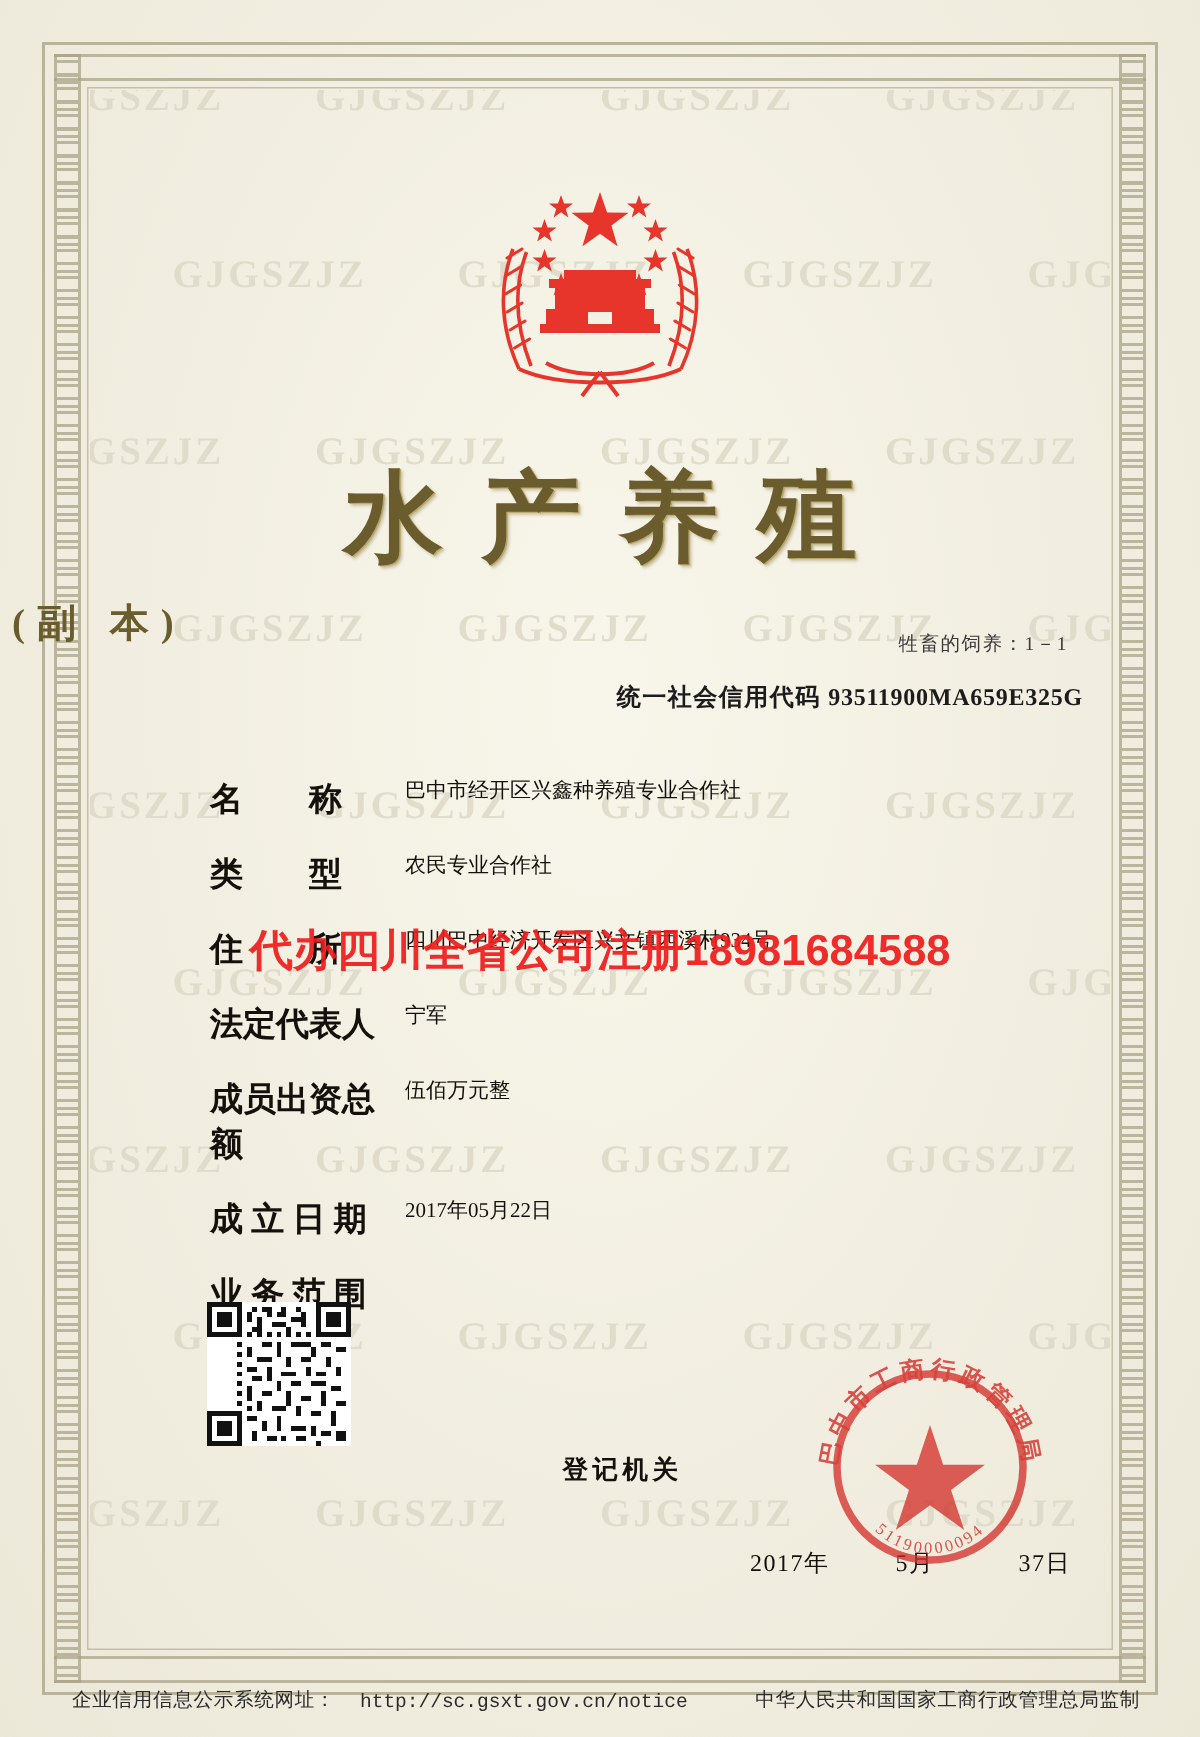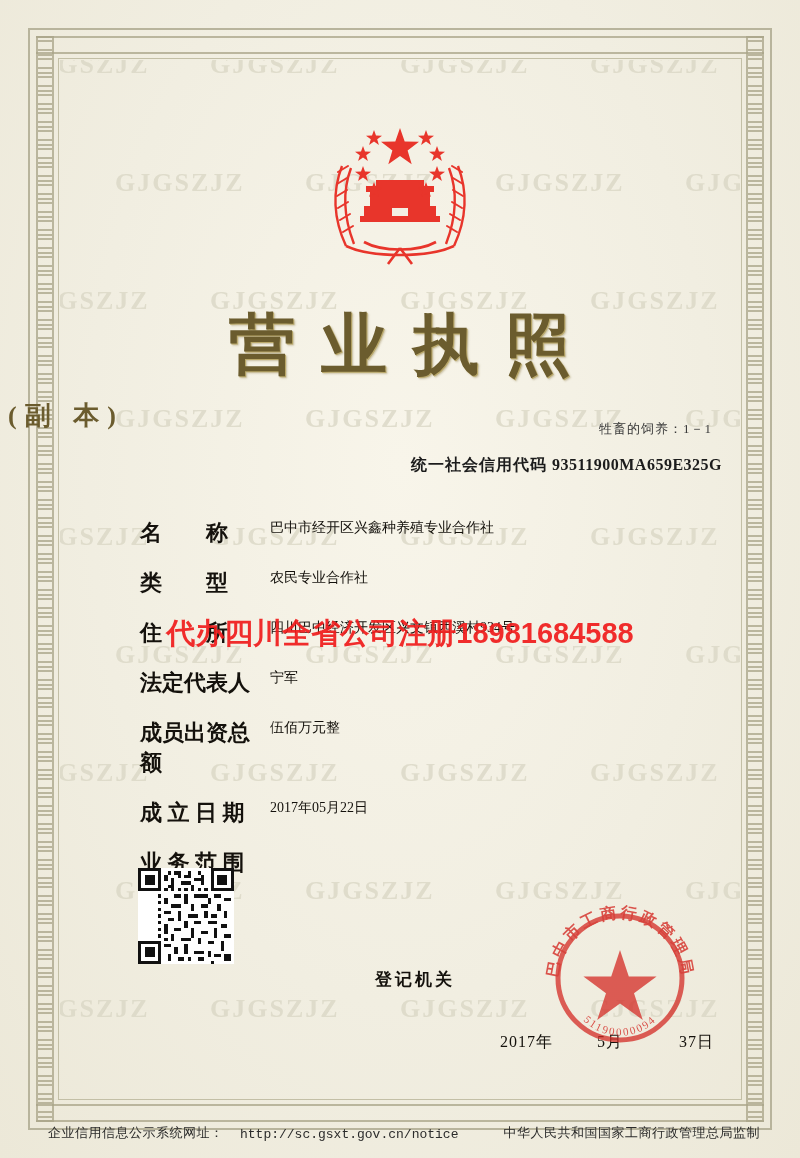--- a/index.html
+++ b/index.html
@@ -376,21 +376,21 @@
         <polygon points="117,58 119,63.6 125,63.7 120.2,67.3 121.9,73 117,69.5 112.1,73 113.8,67.3 109,63.7 115,63.6"></polygon>
         <polygon points="106,74 108,79.6 114,79.7 109.2,83.3 110.9,89 106,85.5 101.1,89 102.8,83.3 98,79.7 104,79.6"></polygon>
         <polygon points="54,22 56,27.6 62,27.7 57.2,31.3 58.9,37 54,33.5 49.1,37 50.8,31.3 46,27.7 52,27.6"></polygon>
         <polygon points="43,38 45,43.6 51,43.7 46.2,47.3 47.9,53 43,49.5 38.1,53 39.8,47.3 35,43.7 41,43.6"></polygon>
         <polygon points="43,58 45,63.6 51,63.7 46.2,67.3 47.9,73 43,69.5 38.1,73 39.8,67.3 35,63.7 41,63.6"></polygon>
         <polygon points="54,74 56,79.6 62,79.7 57.2,83.3 58.9,89 54,85.5 49.1,89 50.8,83.3 46,79.7 52,79.6"></polygon>
       </g>
     </svg>
   </div>
 
-  <div class="title">营业执照</div>
+  <div class="title">水产养殖</div>
   <div class="subtitle">(副 本)</div>
 
   <div class="copy-no">
     <span>牲畜的饲养：</span><span>1－1</span>
   </div>
 
   <div class="credit-code">
     <span>统一社会信用代码</span>
     <span class="code-val">93511900MA659E325G</span>
   </div>

